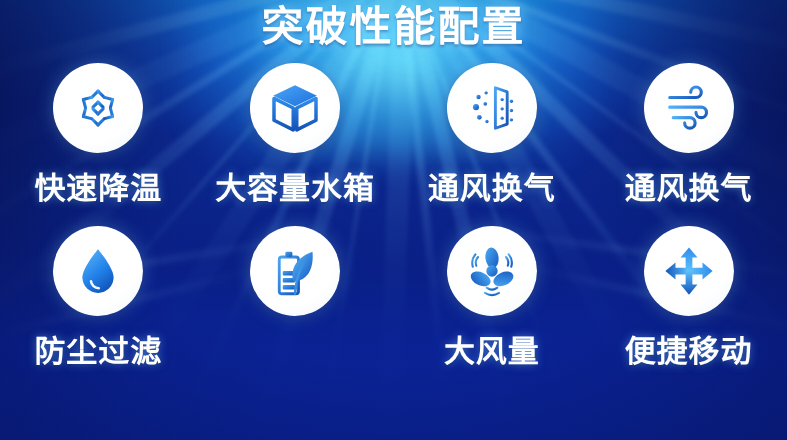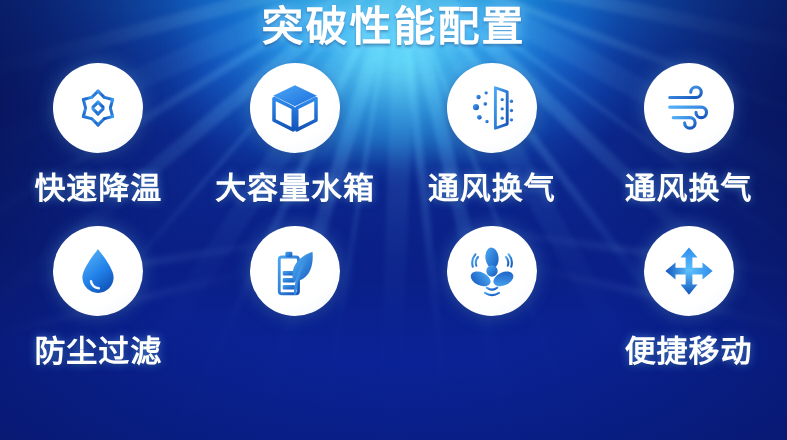--- a/index.html
+++ b/index.html
@@ -410,20 +410,21 @@
                   <path d="M14 26 a10 10 0 0 1 2 -10"></path>
                   <path d="M10 27 a15 15 0 0 1 3 -14"></path>
                   <path d="M50 26 a10 10 0 0 0 -2 -10"></path>
                   <path d="M54 27 a15 15 0 0 0 -3 -14"></path>
                   <path d="M26 51 a10 10 0 0 0 12 0"></path>
                   <path d="M24 57 a15 15 0 0 0 16 0"></path>
                 </g>
               </svg>
             </span>
           </div>
+          <div class="label">大风量</div>
         </div>
 
         <div class="cell">
           <div class="circle">
             <span>
               <svg width="54" height="54" viewBox="0 0 64 64">
                 <defs>
                   <linearGradient id="gArrV" x1="0" y1="0" x2="0" y2="1">
                     <stop offset="0%" stop-color="#2f8cec"></stop>
                     <stop offset="50%" stop-color="#5dc0fb"></stop>

